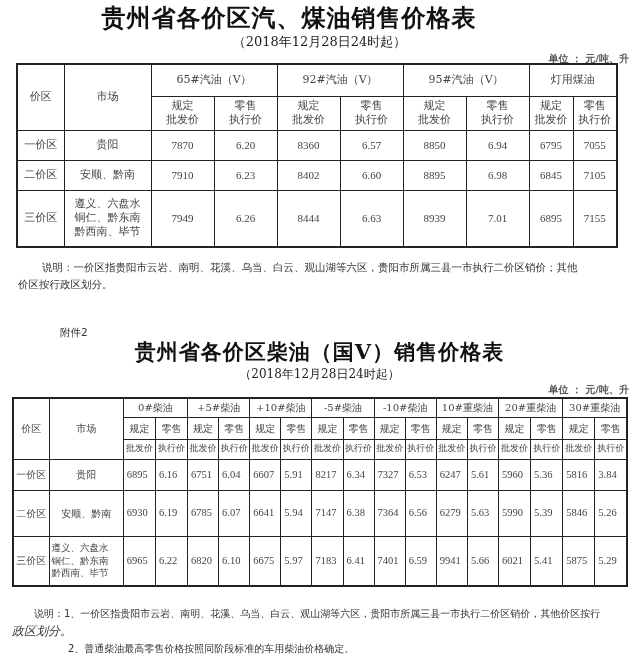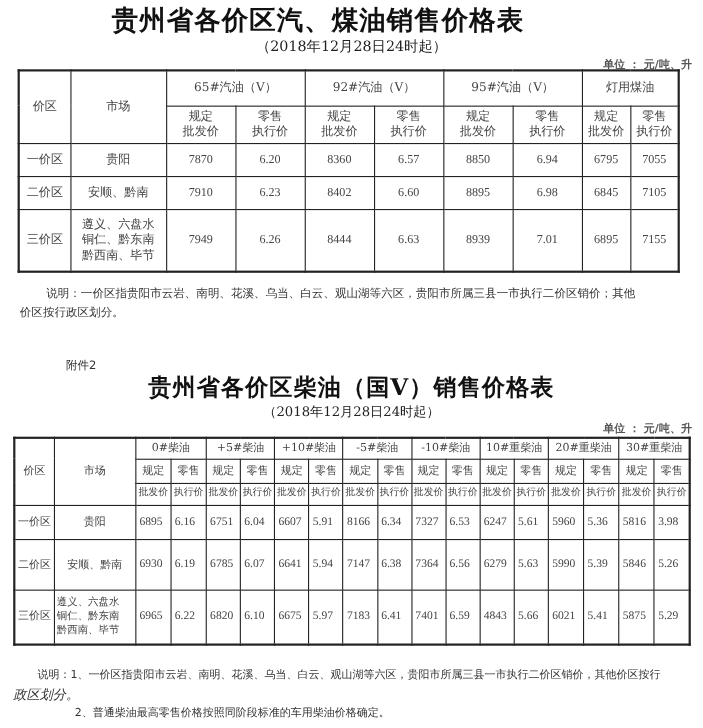--- a/index.html
+++ b/index.html
@@ -210,30 +210,30 @@
   </tr>
   <tr style="height:31px">
     <td>一价区</td>
     <td class="mkt">贵阳</td>
     <td class="num">6895</td>
     <td class="num">6.16</td>
     <td class="num">6751</td>
     <td class="num">6.04</td>
     <td class="num">6607</td>
     <td class="num">5.91</td>
-    <td class="num">8166</td>
+    <td class="num">8217</td>
     <td class="num">6.34</td>
     <td class="num">7327</td>
     <td class="num">6.53</td>
     <td class="num">6247</td>
     <td class="num">5.61</td>
     <td class="num">5960</td>
     <td class="num">5.36</td>
     <td class="num">5816</td>
-    <td class="num">3.98</td>
+    <td class="num">3.84</td>
   </tr>
   <tr style="height:46px">
     <td>二价区</td>
     <td class="mkt">安顺、黔南</td>
     <td class="num">6930</td>
     <td class="num">6.19</td>
     <td class="num">6785</td>
     <td class="num">6.07</td>
     <td class="num">6641</td>
     <td class="num">5.94</td>
@@ -258,21 +258,21 @@
     <td class="num">6965</td>
     <td class="num">6.22</td>
     <td class="num">6820</td>
     <td class="num">6.10</td>
     <td class="num">6675</td>
     <td class="num">5.97</td>
     <td class="num">7183</td>
     <td class="num">6.41</td>
     <td class="num">7401</td>
     <td class="num">6.59</td>
-    <td class="num">4843</td>
+    <td class="num">9941</td>
     <td class="num">5.66</td>
     <td class="num">6021</td>
     <td class="num">5.41</td>
     <td class="num">5875</td>
     <td class="num">5.29</td>
   </tr>
 </tbody>
   </table>
 
 <div class="abs note" style="left:34px; top:605px; font-size:10px;">说明：1、一价区指贵阳市云岩、南明、花溪、乌当、白云、观山湖等六区，贵阳市所属三县一市执行二价区销价，其他价区按行</div>

